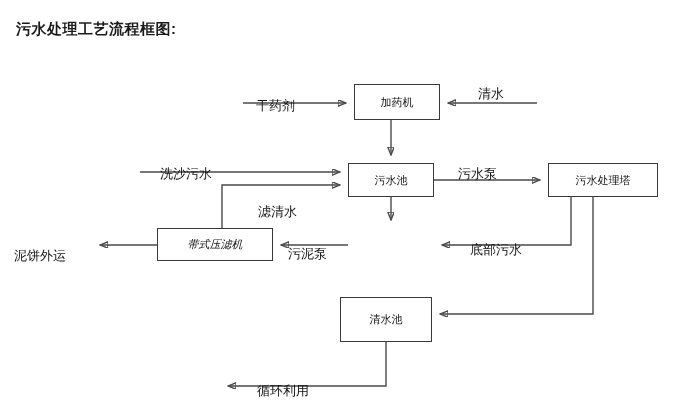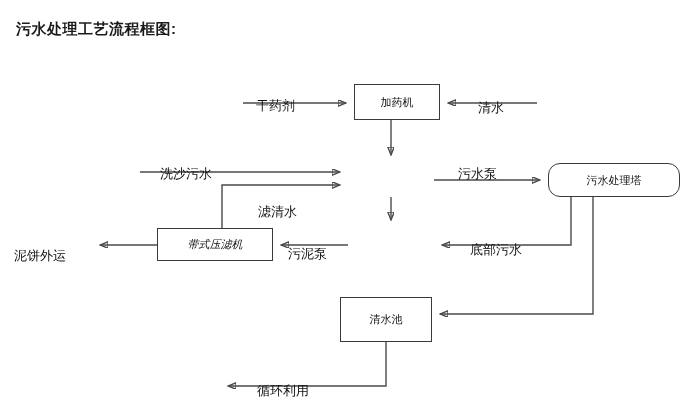--- a/index.html
+++ b/index.html
@@ -105,32 +105,35 @@
     <polyline points="571,197 571,245 442,245" marker-end="url(#arrow-l)"></polyline>
 
     <polyline points="593,197 593,314 440,314" marker-end="url(#arrow-l)"></polyline>
 
     <polyline points="386,331 386,386 228,386" marker-end="url(#arrow-l)"></polyline>
   </svg>
 
   <div class="node-box" style="left:354px; top:84px; width:86px; height:36px;">
     <span>加药机</span>
   </div>
-  <div class="node-box" style="left:548px; top:163px; width:132px; height:34px;border-radius:12px;">
+  <div class="node-box" style="left:348px; top:163px; width:86px; height:34px;">
+    <span>污水池</span>
+  </div>
+  <div class="node-box" style="left:548px; top:163px; width:110px; height:34px;">
     <span>污水处理塔</span>
   </div>
   <div class="node-box" style="left:157px; top:228px; width:116px; height:33px;font-style:italic;">
     <span>带式压滤机</span>
   </div>
   <div class="node-box" style="left:340px; top:297px; width:92px; height:45px;">
     <span>清水池</span>
   </div>
 
   <div class="edge-label" style="left:256px; top:82px;">干药剂</div>
-  <div class="edge-label" style="left:478px; top:84px;">清水</div>
+  <div class="edge-label" style="left:478px; top:70px;">清水</div>
   <div class="edge-label" style="left:160px; top:150px;font-family:Liberation Mono, monospace;">洗沙污水</div>
   <div class="edge-label" style="left:458px; top:150px;">污水泵</div>
   <div class="edge-label" style="left:258px; top:188px;">滤清水</div>
   <div class="edge-label" style="left:14px; top:232px;">泥饼外运</div>
   <div class="edge-label" style="left:288px; top:230px;">污泥泵</div>
   <div class="edge-label" style="left:470px; top:226px;">底部污水</div>
   <div class="edge-label" style="left:257px; top:367px;">循环利用</div>
 
 </div>
 

